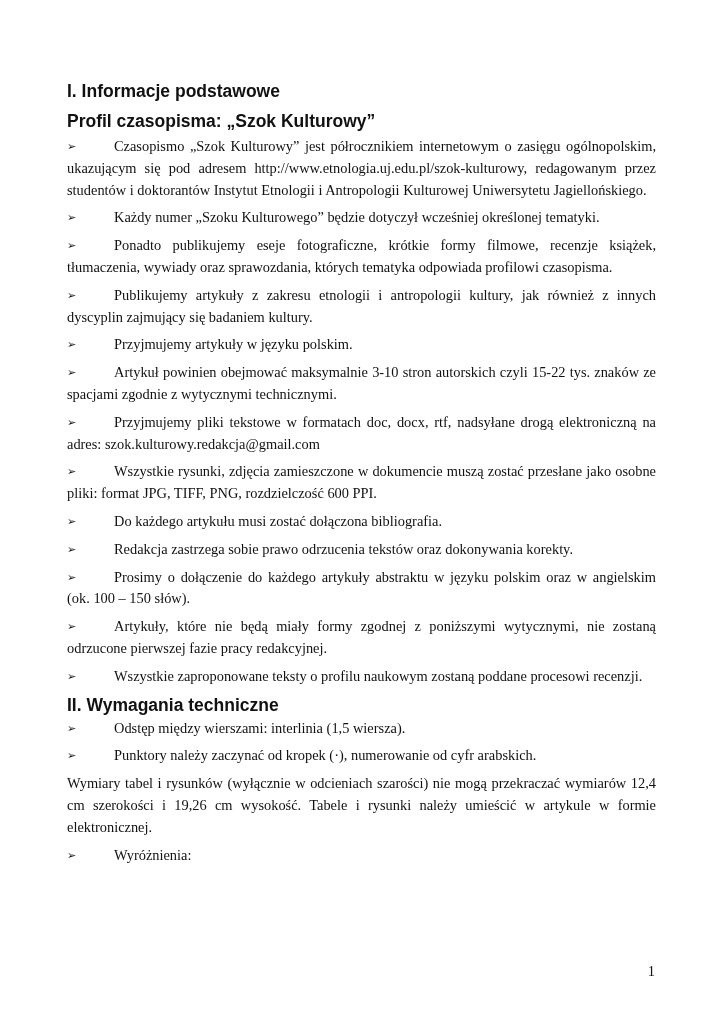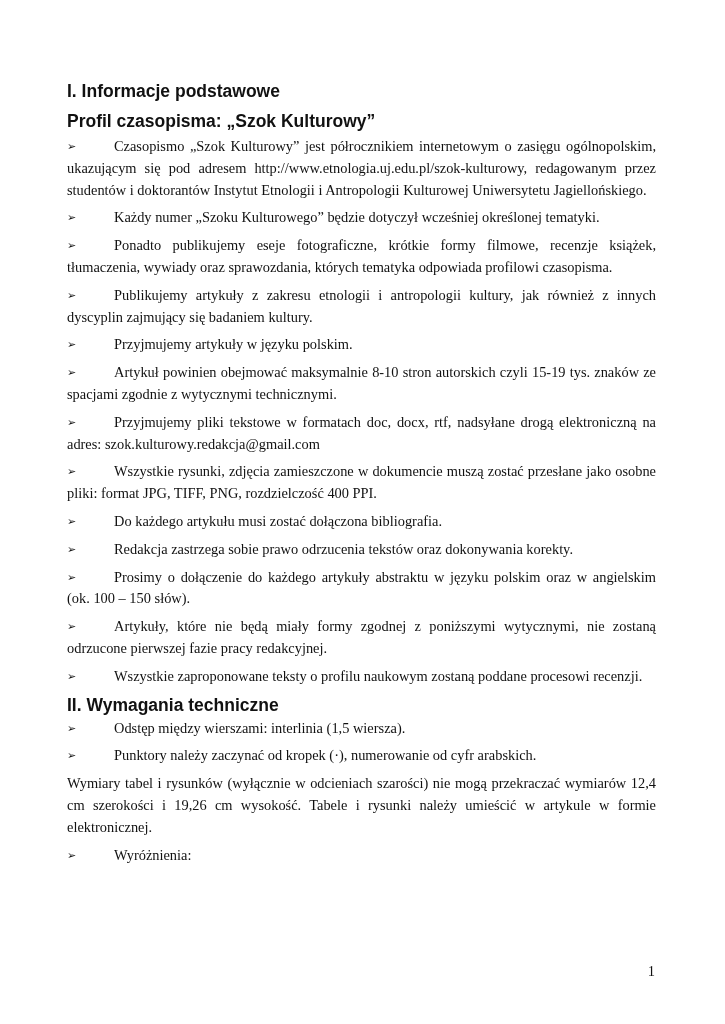--- a/index.html
+++ b/index.html
@@ -31,23 +31,23 @@
   <div class="content">
     <h1 class="sec">I. Informacje podstawowe</h1>
     <h2 class="sub">Profil czasopisma: „Szok Kulturowy”</h2>
 
     <div id="s1-list">
         <p class="para bullet"><span class="arrow">➢</span><span>Czasopismo „Szok Kulturowy” jest półrocznikiem internetowym o zasięgu ogólnopolskim, ukazującym się pod adresem http://www.etnologia.uj.edu.pl/szok-kulturowy, redagowanym przez studentów i doktorantów Instytut Etnologii i Antropologii Kulturowej Uniwersytetu Jagiellońskiego.</span></p>
         <p class="para bullet"><span class="arrow">➢</span><span>Każdy numer „Szoku Kulturowego” będzie dotyczył wcześniej określonej tematyki.</span></p>
         <p class="para bullet"><span class="arrow">➢</span><span>Ponadto publikujemy eseje fotograficzne, krótkie formy filmowe, recenzje książek, tłumaczenia, wywiady oraz sprawozdania, których tematyka odpowiada profilowi czasopisma.</span></p>
         <p class="para bullet"><span class="arrow">➢</span><span>Publikujemy artykuły z zakresu etnologii i antropologii kultury, jak również z innych dyscyplin zajmujący się badaniem kultury.</span></p>
         <p class="para bullet"><span class="arrow">➢</span><span>Przyjmujemy artykuły w języku polskim.</span></p>
-        <p class="para bullet"><span class="arrow">➢</span><span>Artykuł powinien obejmować maksymalnie 8-10 stron autorskich czyli 15-19 tys. znaków ze spacjami zgodnie z wytycznymi technicznymi.</span></p>
+        <p class="para bullet"><span class="arrow">➢</span><span>Artykuł powinien obejmować maksymalnie 3-10 stron autorskich czyli 15-22 tys. znaków ze spacjami zgodnie z wytycznymi technicznymi.</span></p>
         <p class="para bullet"><span class="arrow">➢</span><span>Przyjmujemy pliki tekstowe w formatach doc, docx, rtf, nadsyłane drogą elektroniczną na adres: szok.kulturowy.redakcja@gmail.com</span></p>
-        <p class="para bullet"><span class="arrow">➢</span><span>Wszystkie rysunki, zdjęcia zamieszczone w dokumencie muszą zostać przesłane jako osobne pliki: format JPG, TIFF, PNG, rozdzielczość 400 PPI.</span></p>
+        <p class="para bullet"><span class="arrow">➢</span><span>Wszystkie rysunki, zdjęcia zamieszczone w dokumencie muszą zostać przesłane jako osobne pliki: format JPG, TIFF, PNG, rozdzielczość 600 PPI.</span></p>
         <p class="para bullet"><span class="arrow">➢</span><span>Do każdego artykułu musi zostać dołączona bibliografia.</span></p>
         <p class="para bullet"><span class="arrow">➢</span><span>Redakcja zastrzega sobie prawo odrzucenia tekstów oraz dokonywania korekty.</span></p>
         <p class="para bullet"><span class="arrow">➢</span><span>Prosimy o dołączenie do każdego artykuły abstraktu w języku polskim oraz w angielskim (ok. 100 – 150 słów).</span></p>
         <p class="para bullet"><span class="arrow">➢</span><span>Artykuły, które nie będą miały formy zgodnej z poniższymi wytycznymi, nie zostaną odrzucone pierwszej fazie pracy redakcyjnej.</span></p>
         <p class="para bullet"><span class="arrow">➢</span><span>Wszystkie zaproponowane teksty o profilu naukowym zostaną poddane procesowi recenzji.</span></p>
       </div>
 
     <h1 class="sec2">II. Wymagania techniczne</h1>
 
     <div id="s2-list">

